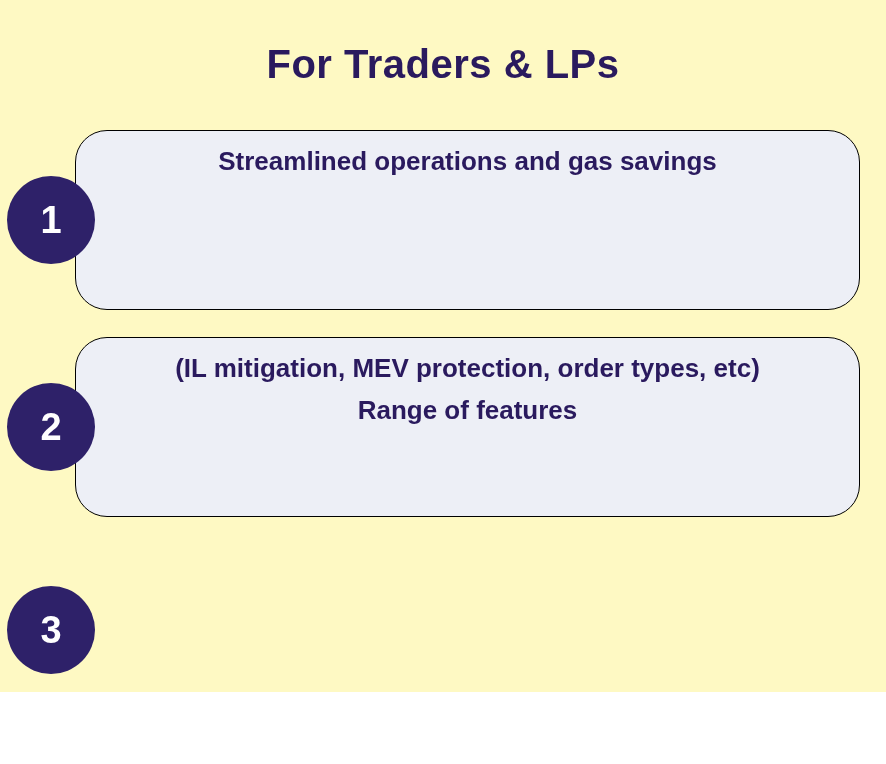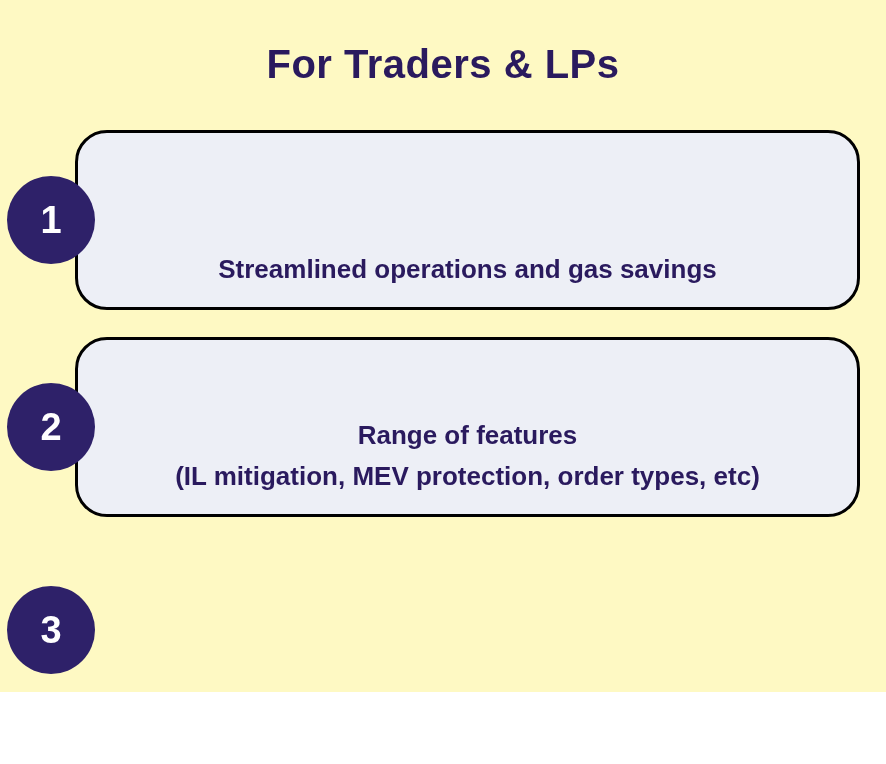--- a/index.html
+++ b/index.html
@@ -36,32 +36,32 @@
   .row-1 { top: 130px; }
   .row-2 { top: 337px; }
   .row-3 { top: 540px; }
   .box {
     position: absolute;
     left: 75px;
     width: 785px;
     height: 100%;
     box-sizing: border-box;
     background: #edeff6;
-    border: 3px solid #000000;
+    border: 1px solid #000000;
     border-radius: 32px;
     display: flex;
     flex-direction: column;
     align-items: center;
-    justify-content: flex-end;
+    justify-content: flex-start;
     text-align: center;
     color: #2a1a5e;
     font-weight: 700;
     font-size: 26px;
     line-height: 1.6;
-    padding: 16px 40px;
+    padding: 10px 40px;
   }
   .badge {
     position: absolute;
     left: 7px;
     top: 50%;
     transform: translateY(-50%);
     width: 88px;
     height: 88px;
     border-radius: 50%;
     background: #2e2169;
@@ -91,22 +91,22 @@
     <div class="box">
       <span class="line">Streamlined operations and gas savings</span>
     </div>
   </div>
 
   <div class="row row-2">
     <div class="badge">
       <span>2</span>
     </div>
     <div class="box">
+      <span class="line">(IL mitigation, MEV protection, order types, etc)</span>
       <span class="line">Range of features</span>
-      <span class="line">(IL mitigation, MEV protection, order types, etc)</span>
     </div>
   </div>
 
   <div class="row row-3">
     <div class="badge">
       <span>3</span>
     </div>
   </div>
 
 </div>

